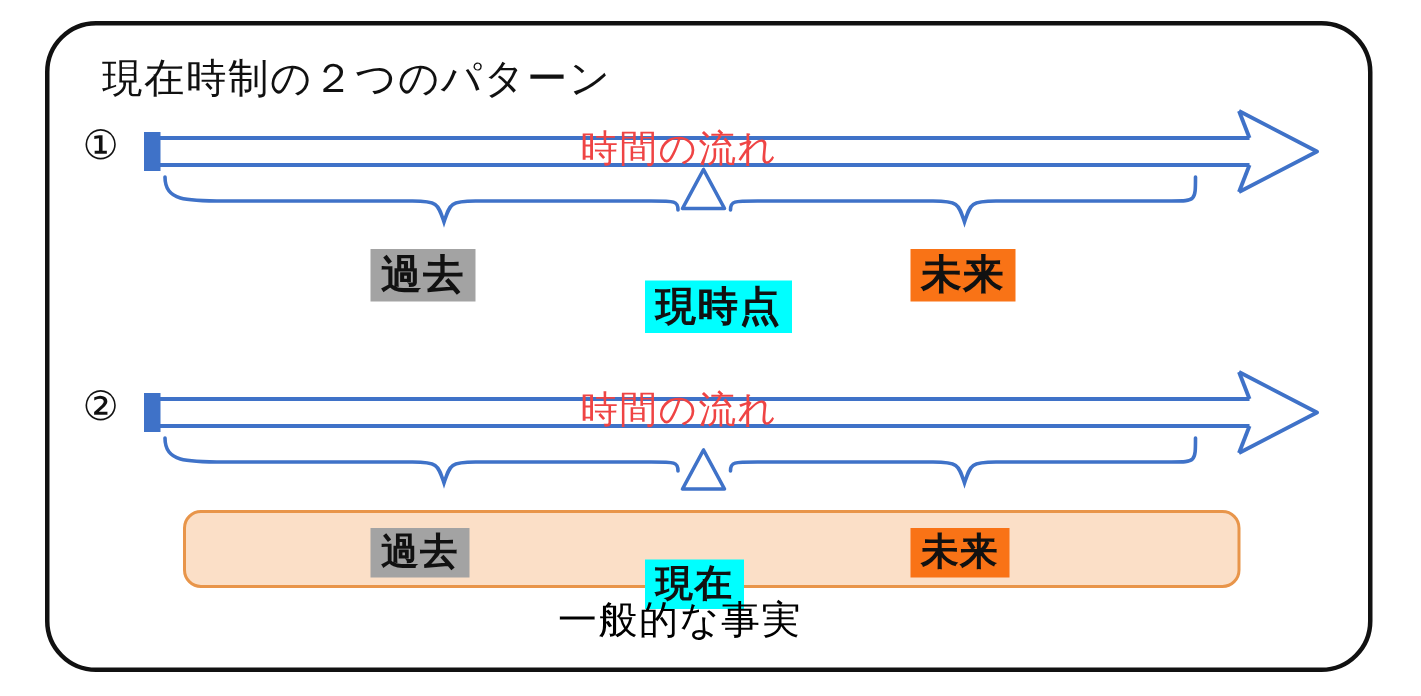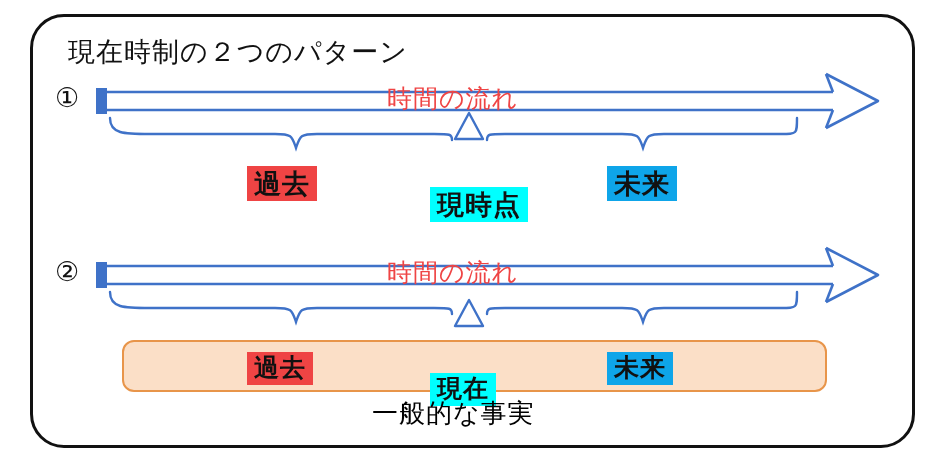--- a/index.html
+++ b/index.html
@@ -61,23 +61,23 @@
   .tag {
     position: absolute;
     font-size: 27px;
     font-weight: bold;
     color: #111111;
     padding: 2px 7px;
     white-space: nowrap;
     letter-spacing: 1px;
     line-height: 1.15;
   }
-  .tag-past { background: #ef4444; }
+  .tag-past { background: #a3a3a3; }
   .tag-now  { background: #00ffff; margin-top: 21px; }
-  .tag-fut  { background: #0ea5e9; }
+  .tag-fut  { background: #f97316; }
 
   .tag1-past { left: 247px; top: 166px; }
   .tag1-now  { left: 430px; top: 166px; }
   .tag1-fut  { left: 607px; top: 166px; }
 
   .band {
     position: absolute;
     left: 122px;
     top: 340px;
     width: 705px;

